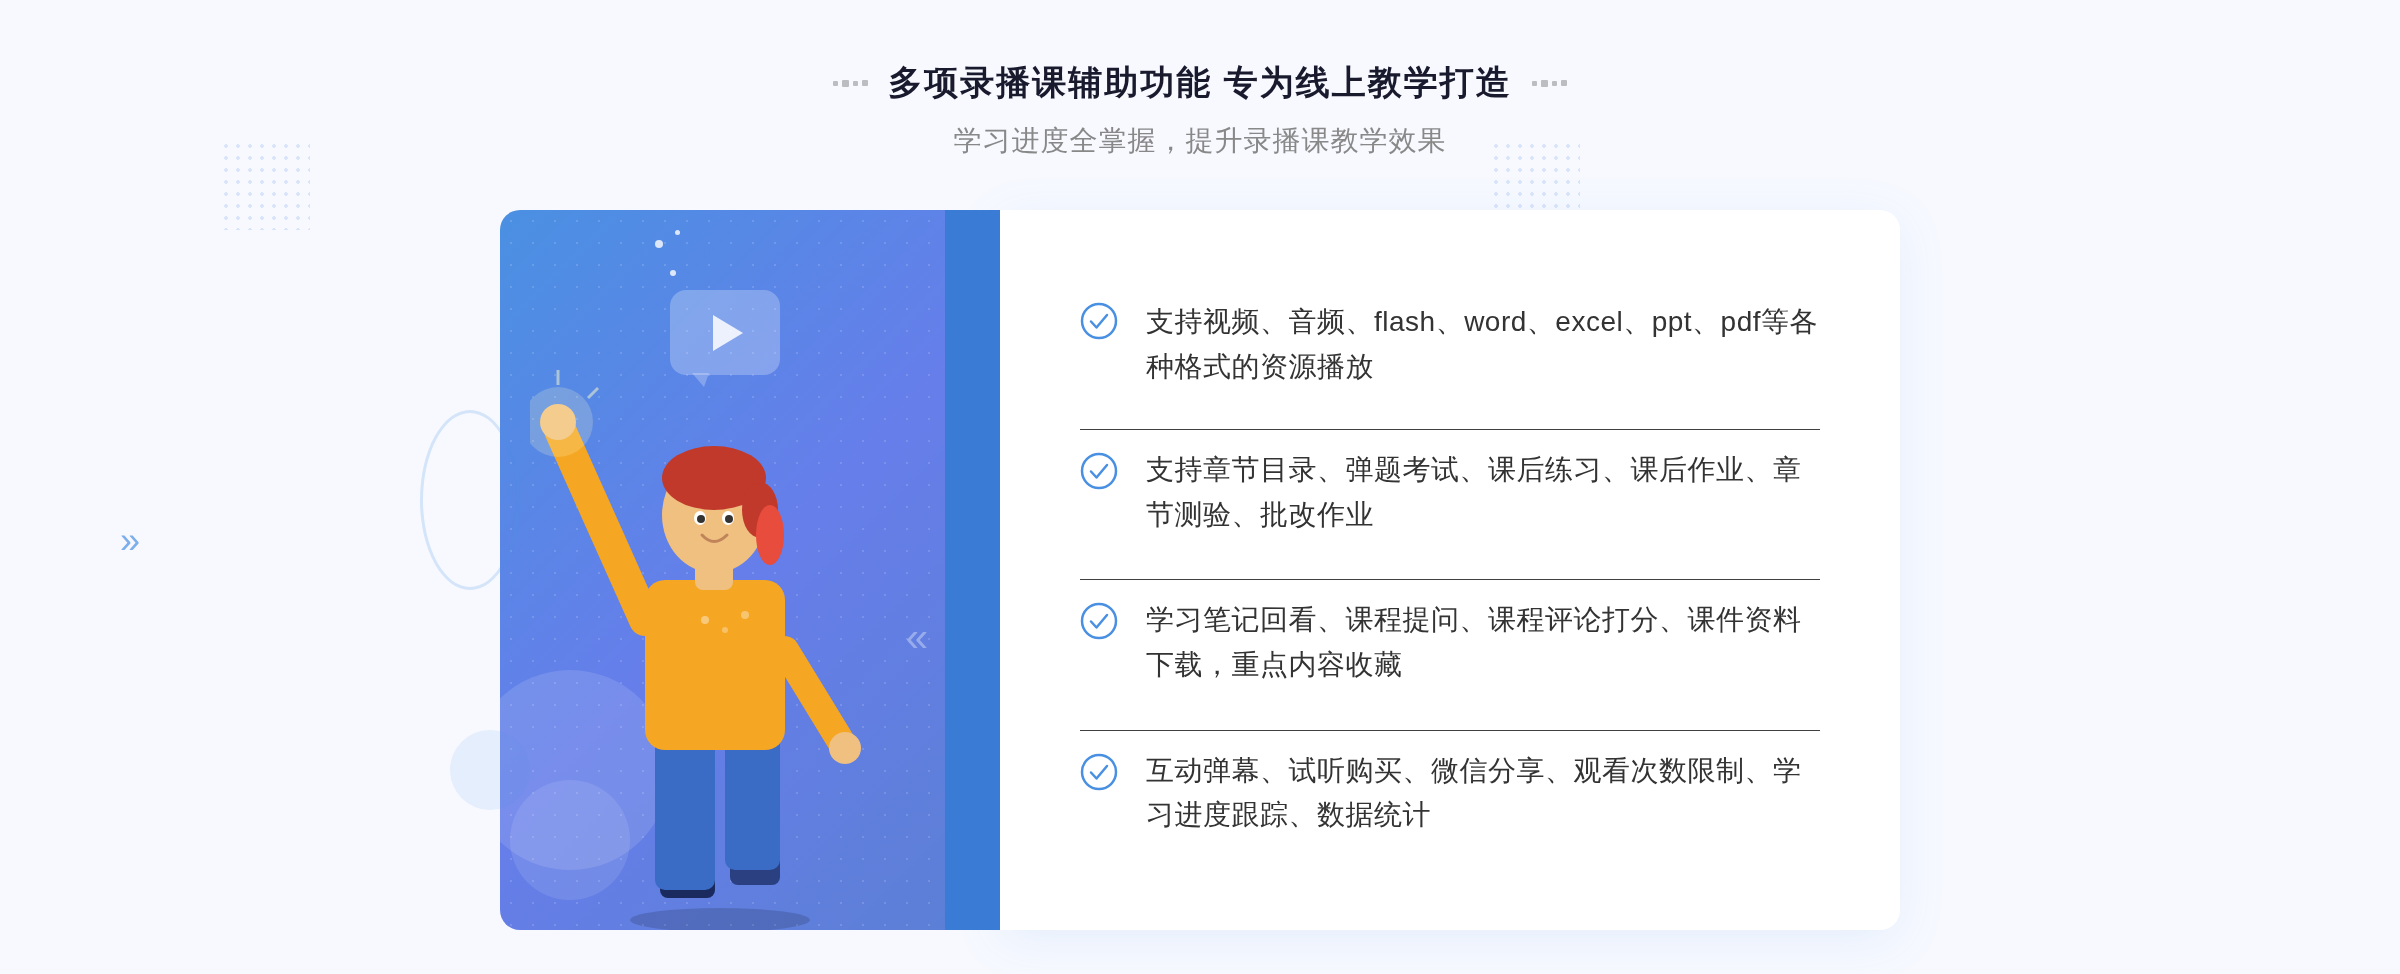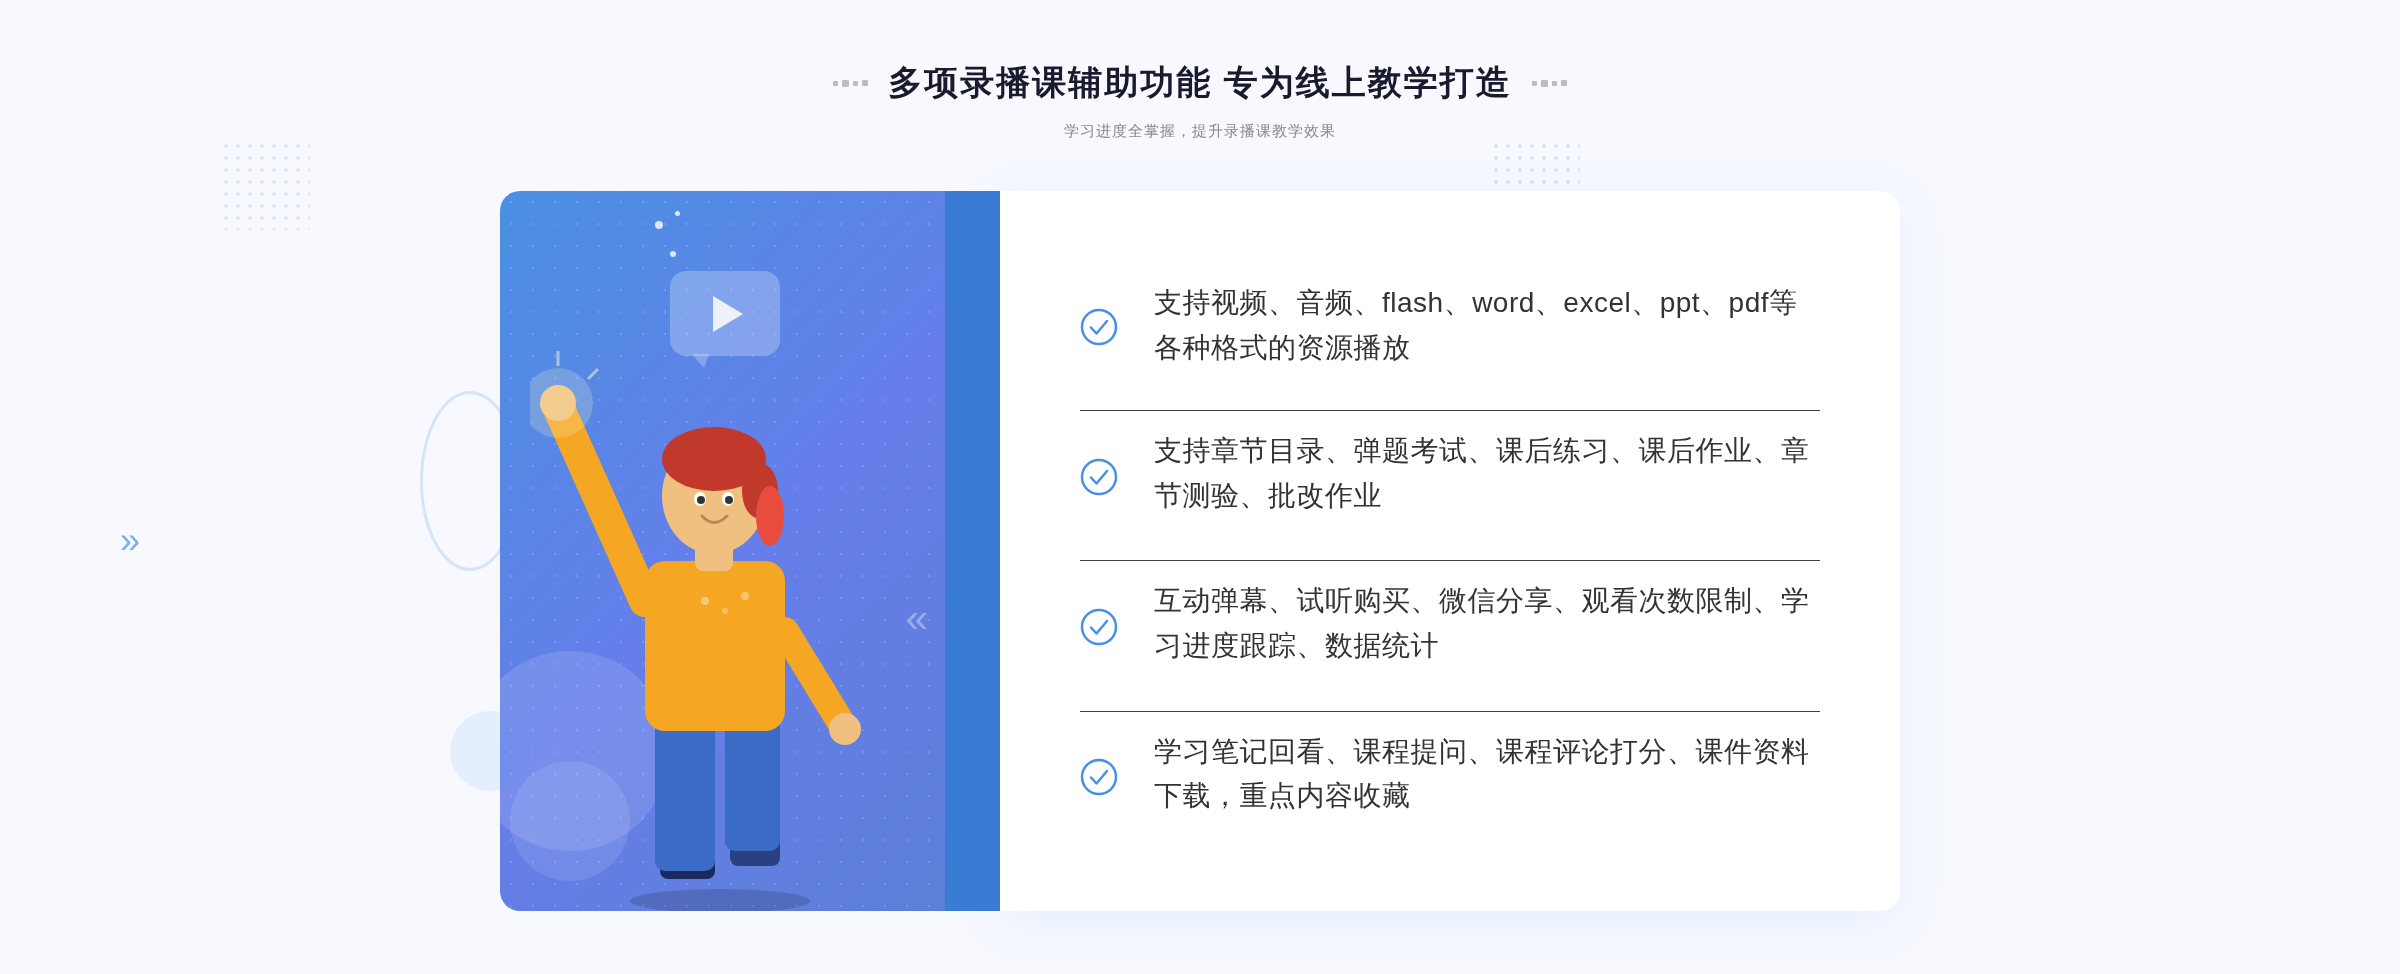--- a/index.html
+++ b/index.html
@@ -101,21 +101,21 @@
     }
 
     .main-title {
       font-size: 34px;
       font-weight: 700;
       color: #1a1a2e;
       letter-spacing: 2px;
     }
 
     .sub-title {
-      font-size: 15px;
+      font-size: 28px;
       color: #888;
       letter-spacing: 1px;
     }
 
     
     .content-area {
       display: flex;
       align-items: stretch;
       width: 1400px;
       min-height: 720px;
@@ -243,22 +243,22 @@
       border-radius: 0 20px 20px 0;
       padding: 60px 80px;
       display: flex;
       flex-direction: column;
       justify-content: space-around;
       box-shadow: 0 10px 50px rgba(74, 144, 226, 0.1);
     }
 
     .feature-item {
       display: flex;
-      align-items: center;
-      gap: 36px;
+      align-items: flex-start;
+      gap: 28px;
       padding: 20px 0;
     }
 
     .feature-item + .feature-item {
       border-top: 1px solid #404040;
       font-family: Liberation Mono, monospace;
     }
 
     .check-icon {
       flex-shrink: 0;
@@ -429,31 +429,31 @@
         <span class="feature-text">支持章节目录、弹题考试、课后练习、课后作业、章节测验、批改作业</span>
       </div>
 
       <div class="feature-item">
         <div class="check-icon">
           <svg viewBox="0 0 38 38" fill="none" xmlns="http://www.w3.org/2000/svg">
             <circle cx="19" cy="19" r="17" stroke="#4a90e2" stroke-width="2.5"></circle>
             <path d="M11 19.5 L16.5 25.5 L27 13" stroke="#4a90e2" stroke-width="2.5" stroke-linecap="round" stroke-linejoin="round"></path>
           </svg>
         </div>
-        <span class="feature-text">互动弹幕、试听购买、微信分享、观看次数限制、学习进度跟踪、数据统计</span>
+        <span class="feature-text">学习笔记回看、课程提问、课程评论打分、课件资料下载，重点内容收藏</span>
       </div>
 
       <div class="feature-item">
         <div class="check-icon">
           <svg viewBox="0 0 38 38" fill="none" xmlns="http://www.w3.org/2000/svg">
             <circle cx="19" cy="19" r="17" stroke="#4a90e2" stroke-width="2.5"></circle>
             <path d="M11 19.5 L16.5 25.5 L27 13" stroke="#4a90e2" stroke-width="2.5" stroke-linecap="round" stroke-linejoin="round"></path>
           </svg>
         </div>
-        <span class="feature-text">学习笔记回看、课程提问、课程评论打分、课件资料下载，重点内容收藏</span>
+        <span class="feature-text">互动弹幕、试听购买、微信分享、观看次数限制、学习进度跟踪、数据统计</span>
       </div>
 
     </div>
 
     <div class="outer-circle-1"></div>
     <div class="outer-circle-2"></div>
 
   </div>
 
 </div>

